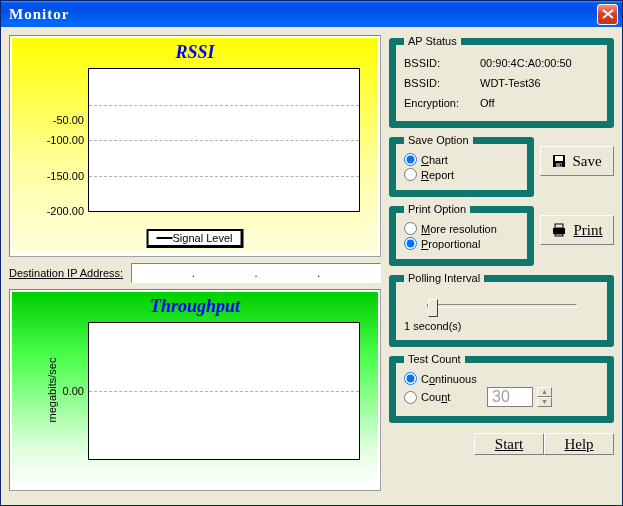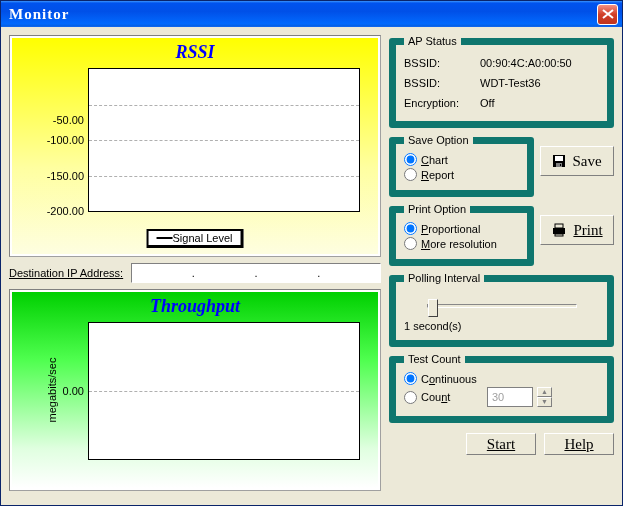--- a/index.html
+++ b/index.html
@@ -32,24 +32,24 @@
 .radio-row { display: flex; align-items: center; gap: 4px; padding: 1px 0; }
 .radio-row label span.ul { text-decoration: underline; }
 .side-row { display: flex; gap: 6px; align-items:flex-start;}
 .side-row fieldset { flex: 1; }
 .btn { width: 74px; height: 30px; border: 1px solid #808080; border-top-color:#fff; border-left-color:#fff; background: #ece9d8; display: flex; align-items: center; justify-content: center; gap: 6px; cursor: pointer; font-size:15px; font-family:Tahoma;}
 .btn .ul { text-decoration: underline; }
 .slider-track { width: 150px; height: 4px; border:1px solid #888; border-bottom-color:#fff; border-right-color:#fff; margin: 14px auto 6px; position:relative; background:#ece9d8;}
 .slider-thumb { position:absolute; left:0; top:-6px; width:10px; height:18px; background:#ece9d8; border:1px solid #404040; border-top-color:#fff; border-left-color:#fff;}
 .poll-val { padding-top:6px;}
 .count-row { display:flex; align-items:center; gap:4px;}
-.spin-input { width:46px; height:20px; border:1px solid #808080; background:#fff; color:#a0a0a0; padding:0 4px; font-size:11px; text-align:left;}
+.spin-input { width:46px; height:20px; border:1px solid #808080; background:#fff; color:#a0a0a0; padding:0 4px; font-size:16px; text-align:left;}
 .spin-btns { display:flex; flex-direction:column;}
 .spin-btns div { width:15px; height:10px; border:1px solid #808080; border-top-color:#fff; border-left-color:#fff; background:#ece9d8; font-size:7px; line-height:8px; text-align:center; color:#808080;}
-.bottom-btns { display:flex; gap:8px; justify-content:flex-end; padding-top:4px;}
+.bottom-btns { display:flex; justify-content:flex-end; padding-top:4px;}
 .bottom-btns .btn { height:22px; width:70px;}
 .icon-save { width:14px; height:14px; }
 .icon-print { width:16px; height:14px; }
 </style>
 </head>
 <body>
 
 <div class="window">
   <div class="titlebar">
     <span class="title-text">Monitor</span>
@@ -137,26 +137,26 @@
               <rect x="4" y="9" width="6" height="4" fill="#808080"></rect>
               <rect x="8" y="10" width="1" height="2" fill="#000"></rect>
             </svg>
           <span>Save</span>
         </button>
       </div>
       <div class="side-row">
         <fieldset>
           <legend>Print Option</legend>
           <div class="radio-row">
+              <input type="radio" style="">
+              <label><span class="ul">M</span>ore resolution</label>
+            </div>
+          <div class="radio-row">
               <input type="radio" checked="" style="">
               <label><span class="ul">P</span>roportional</label>
-            </div>
-          <div class="radio-row">
-              <input type="radio" style="">
-              <label><span class="ul">M</span>ore resolution</label>
             </div>
         </fieldset>
         <button class="btn" style="margin-top:12px">
           <svg class="icon-print" viewBox="0 0 16 14">
               <rect x="2" y="5" width="12" height="6" fill="#000"></rect>
               <rect x="4" y="1" width="8" height="4" fill="none" stroke="#000"></rect>
               <rect x="4" y="11" width="8" height="2" fill="none" stroke="#000"></rect>
             </svg>
           <span class="ul">Print</span>
         </button>

